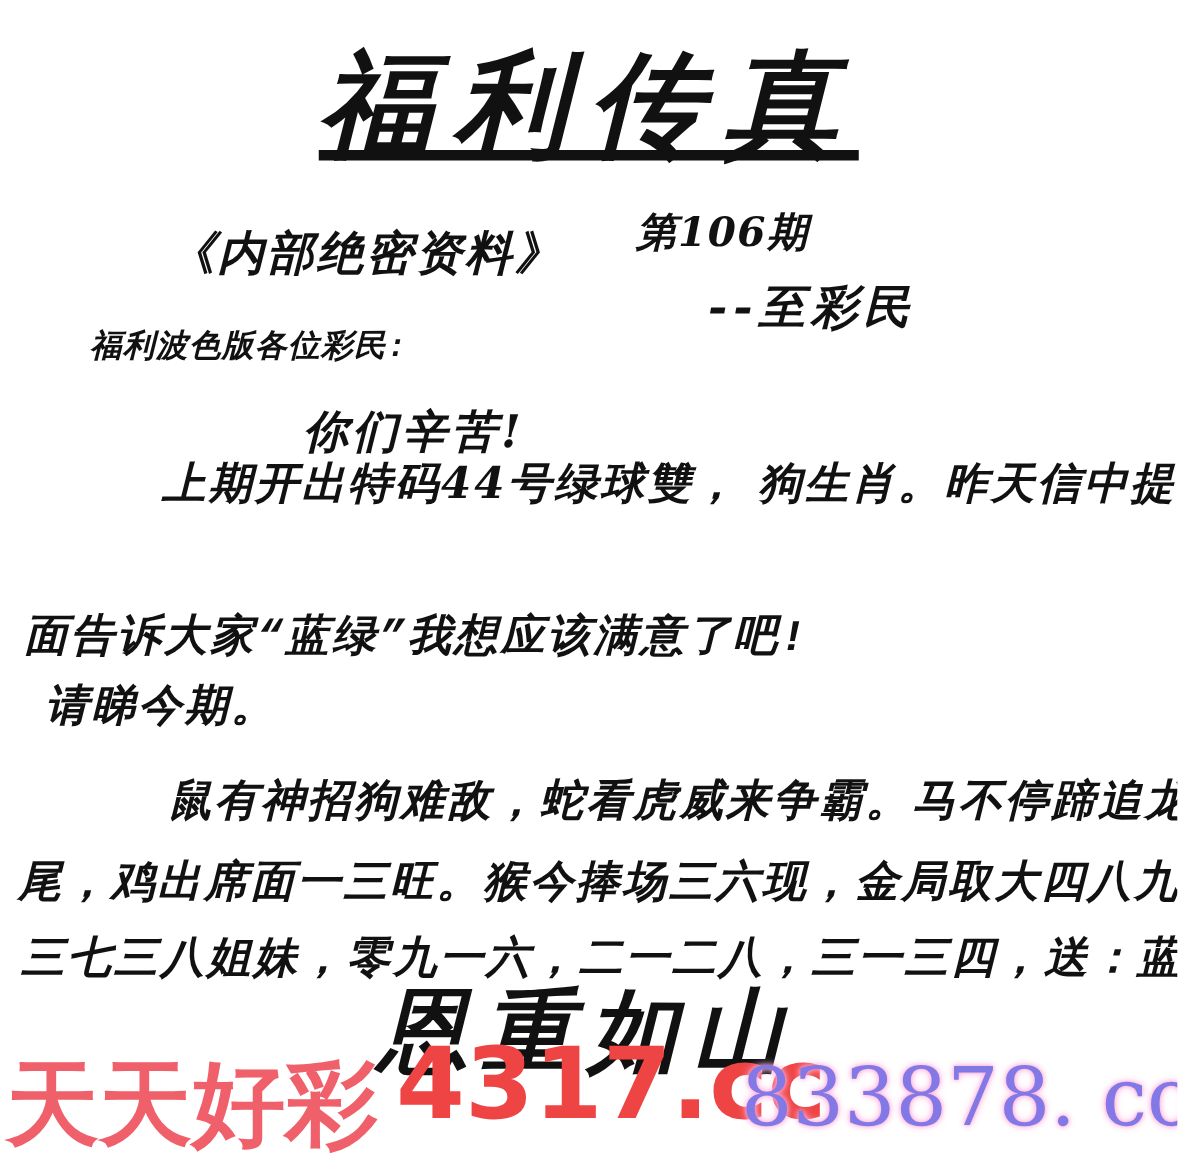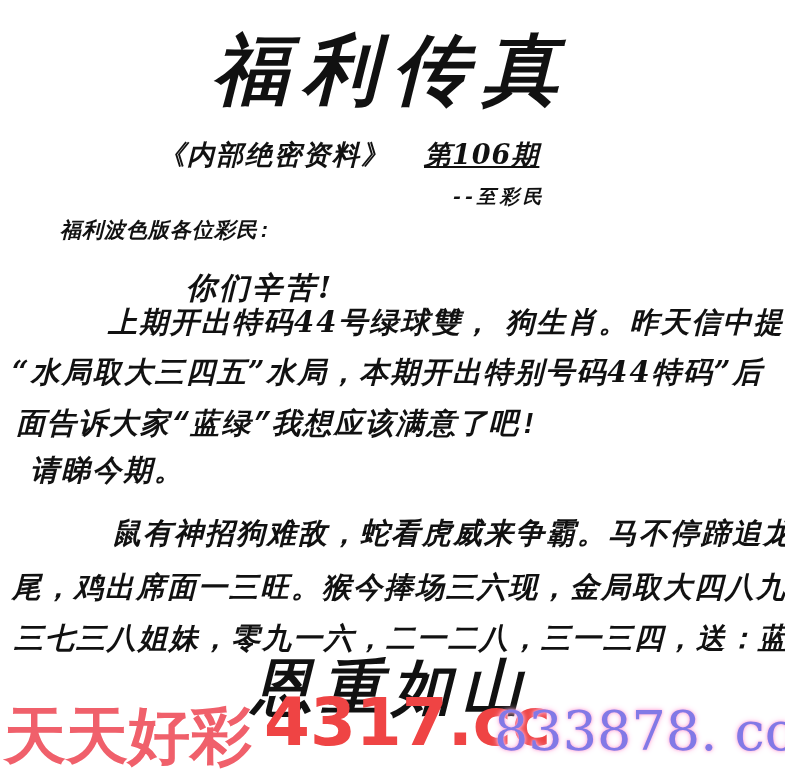--- a/index.html
+++ b/index.html
@@ -20,26 +20,27 @@
     color: #111111;
     white-space: nowrap;
   }
   .abs { position: absolute; }
 
   .title {
     top: 20px; left: 0; width: 100%;
     text-align: center;
     font-size: 76px;
     letter-spacing: 14px;
+    text-decoration: underline;
   }
-  .source-label  { top: 137px; left: 112px; font-size: 27px; letter-spacing: 2px; margin-left: 46px; }
-  .issue-label   { top: 137px; left: 424px; font-size: 27px; letter-spacing: 1px; text-decoration: underline; }
-  .byline        { top: 184px; left: 453px; font-size: 19px; letter-spacing: 4px; }
+  .source-label  { top: 148px; left: 112px; font-size: 31px; letter-spacing: 2px; }
+  .issue-label   { top: 137px; left: 424px; font-size: 27px; letter-spacing: 1px; }
+  .byline        { top: 184px; left: 472px; font-size: 31px; letter-spacing: 4px; }
   .salutation    { top: 216px; left: 60px;  font-size: 21px; letter-spacing: 1px; font-family: Liberation Mono, monospace; }
-  .greeting      { top: 268px; left: 186px; font-size: 30px; letter-spacing: 3px; }
+  .greeting      { top: 268px; left: 202px; font-size: 30px; letter-spacing: 3px; }
 
   .body-line { font-size: 29px; letter-spacing: 2px; }
   .p1-l1 { top: 303px; left: 108px; }
   .p1-l2 { top: 353px; left: 12px; }
   .p1-l3 { top: 404px; left: 16px; font-family: Liberation Mono, monospace; }
   .p1-l4 { top: 451px; left: 30px; }
   .p2-l1 { top: 514px; left: 112px; }
   .p2-l2 { top: 568px; left: 12px; }
   .p2-l3 { top: 619px; left: 14px; }
 
@@ -90,21 +91,20 @@
 
   <div class="abs brush issue-label">第106期</div>
 
   <div class="abs brush byline">--至彩民</div>
 
   <div class="abs brush salutation">福利波色版各位彩民:</div>
 
   <div class="abs brush greeting">你们辛苦!</div>
 
   <div class="abs brush body-line p1-l1">上期开出特码44号绿球雙， 狗生肖。昨天信中提供</div>
-  <div class="abs brush body-line p1-l2">“水局取大三四五”水局，本期开出特别号码44特码”后</div>
   <div class="abs brush body-line p1-l3">面告诉大家“蓝绿”我想应该满意了吧!</div>
   <div class="abs brush body-line p1-l4">请睇今期。</div>
 
   <div class="abs brush body-line p2-l1">鼠有神招狗难敌，蛇看虎威来争霸。马不停蹄追龙</div>
   <div class="abs brush body-line p2-l2">尾，鸡出席面一三旺。猴今捧场三六现，金局取大四八九。</div>
   <div class="abs brush body-line p2-l3">三七三八姐妹，零九一六，二一二八，三一三四，送：蓝红</div>
 
   <div class="abs brush calligraphy-footer">恩重如山</div>
 
   <div class="abs wm wm-left">天天好彩</div>

